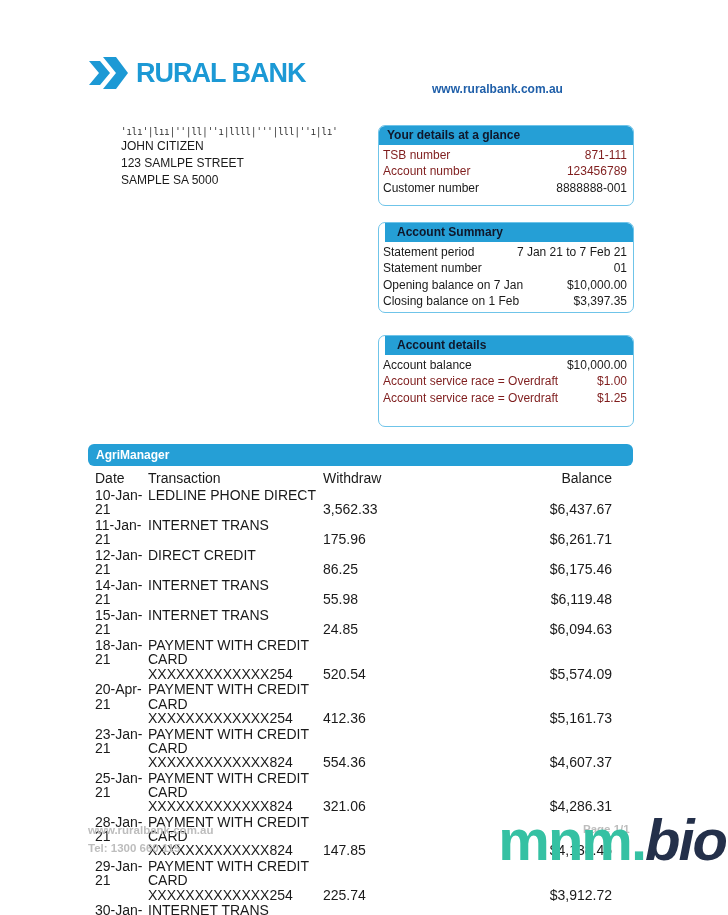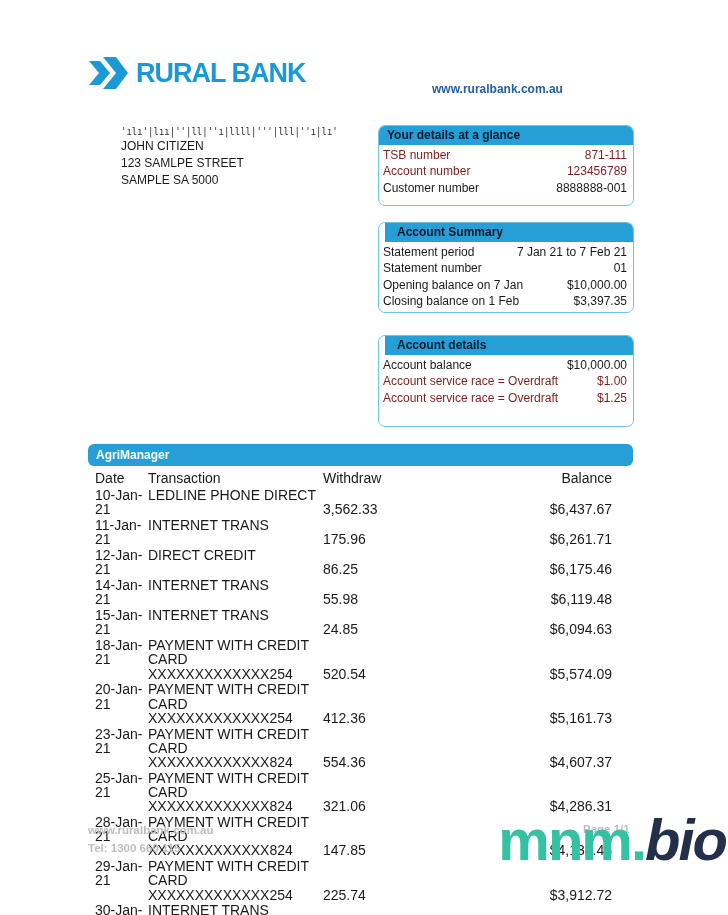--- a/index.html
+++ b/index.html
@@ -201,21 +201,21 @@
           <span class="c-date">18-Jan-21</span>
           <span class="c-tx">
             <span class="tx-name">PAYMENT WITH CREDIT CARD</span>
             <span class="tx-detail">XXXXXXXXXXXXX254</span>
           </span>
           <span class="c-wd">520.54</span>
           <span class="c-bal">$5,574.09</span>
         </div>
 
         <div class="tx-row">
-          <span class="c-date">20-Jan-21</span>
+          <span class="c-date">20-Apr-21</span>
           <span class="c-tx">
             <span class="tx-name">PAYMENT WITH CREDIT CARD</span>
             <span class="tx-detail">XXXXXXXXXXXXX254</span>
           </span>
           <span class="c-wd">412.36</span>
           <span class="c-bal">$5,161.73</span>
         </div>
 
         <div class="tx-row">
           <span class="c-date">23-Jan-21</span>

